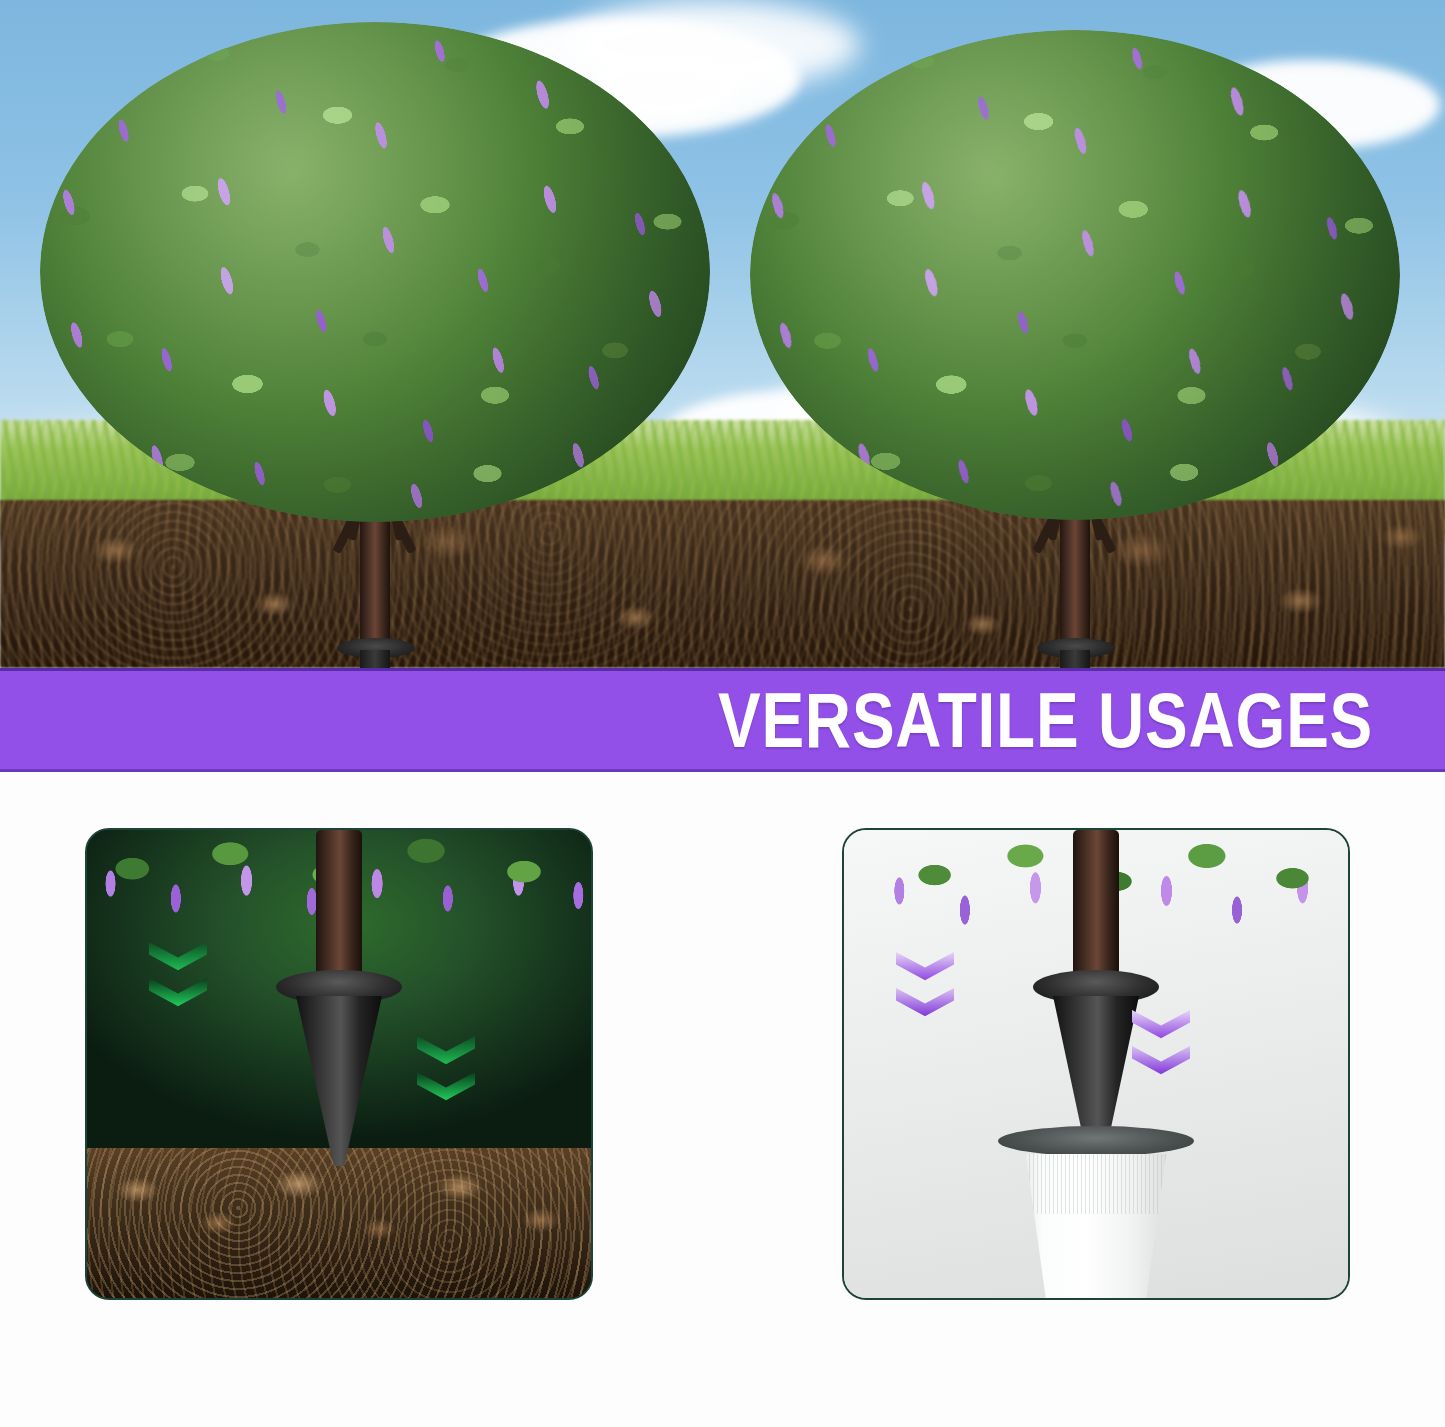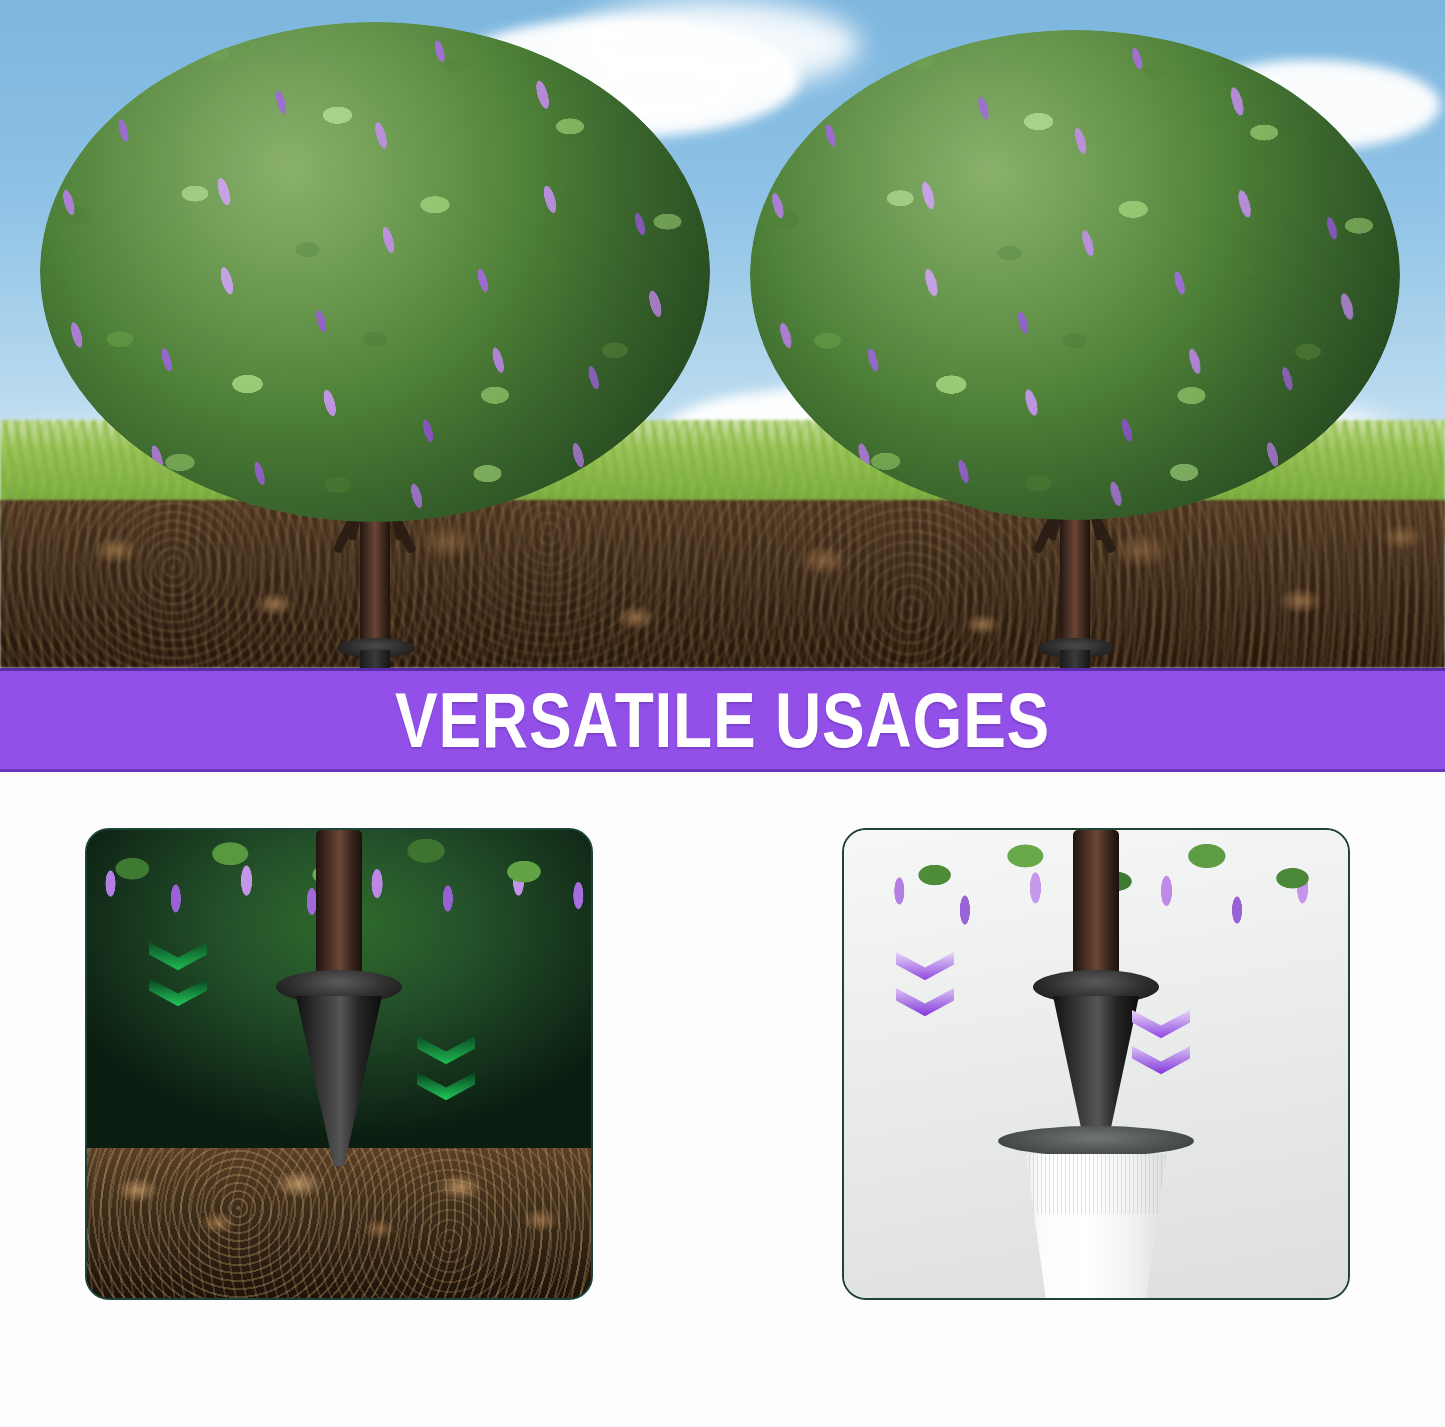--- a/index.html
+++ b/index.html
@@ -133,21 +133,21 @@
   .stake-collar {
     position:absolute; background:radial-gradient(ellipse at 50% 40%, #4a4a4a 0%, #2a2a2a 55%, #141414 100%);
     border-radius:50%;
   }
   .stake-body { position:absolute; background:linear-gradient(90deg,#1a1a1a,#3a3a3a,#151515); }
 
   
   .banner {
     position:absolute; left:0; top:668px; width:1445px; height:104px;
     background:#9250e8;
-    display:flex; align-items:center; justify-content:center;
+    display:flex; align-items:center; justify-content:flex-end;
     border-top:3px solid #5b2ca8;
     border-bottom:3px solid #6a38be;
   }
   .banner-text {
     color:#ffffff;
     font-family:"Liberation Sans Narrow","Liberation Sans",sans-serif;
     font-weight:bold;
     font-size:78px;
     letter-spacing:1px;
     transform:scaleX(.82);

